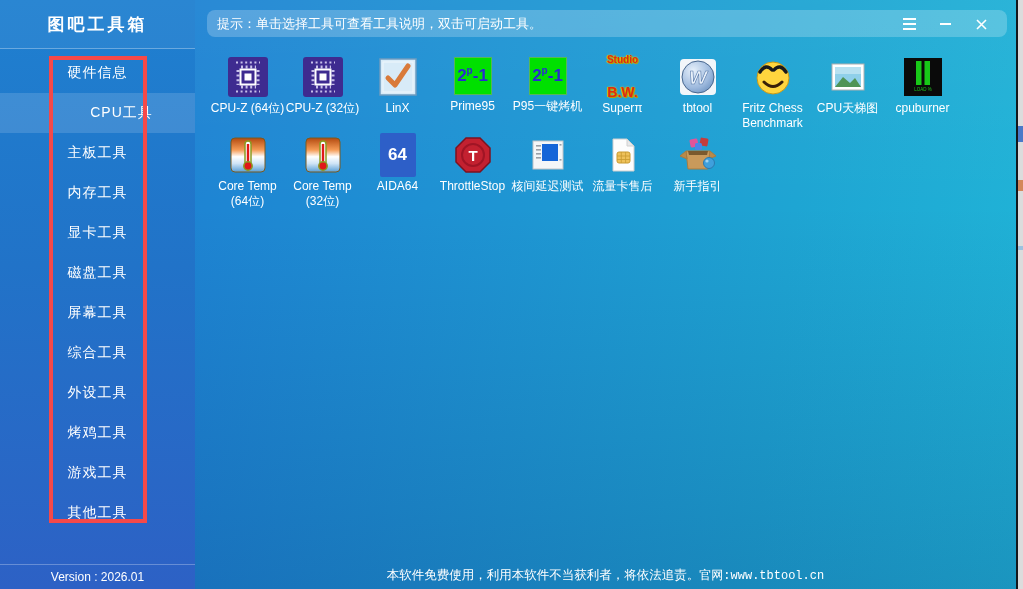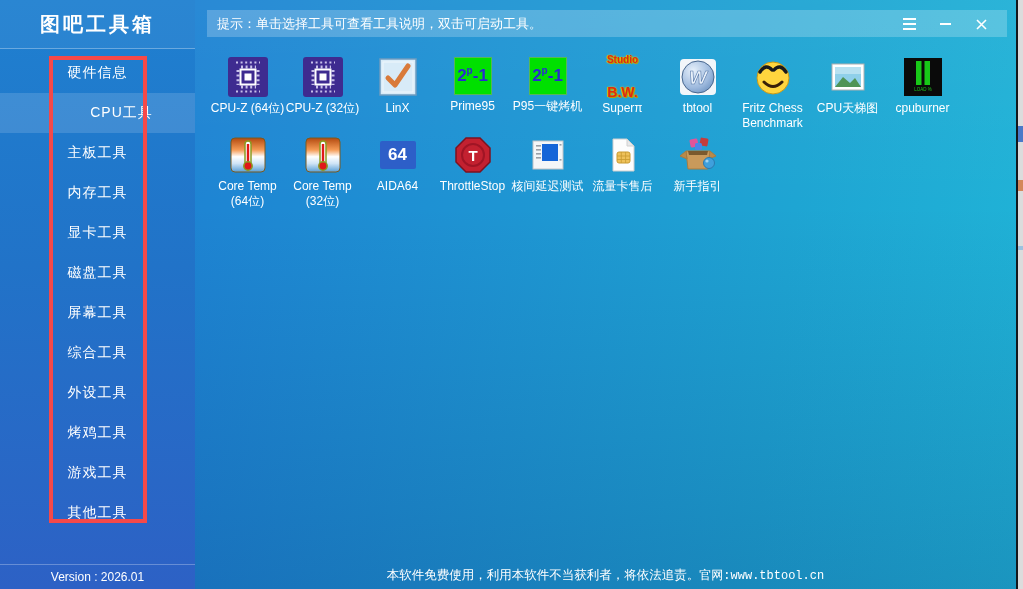--- a/index.html
+++ b/index.html
@@ -11,38 +11,38 @@
   .frag{position:absolute;left:0;width:100%;}
   .frag-blue{top:126px;height:16px;background:#4a79c8;}
   .frag-orange{top:180px;height:11px;background:#d4875a;}
   .frag-line{top:246px;height:4px;background:#9cc2e0;}
   
   .app{position:absolute;left:0;top:0;width:1016px;height:589px;}
   
   .sidebar{position:absolute;left:0;top:0;width:195px;height:589px;
     background:linear-gradient(180deg,#1f80d0 0%,#2173c8 45%,#2d61c5 100%);}
   .side-header{height:48px;display:flex;align-items:center;justify-content:center;
-    color:#fff;font-size:20px;font-weight:700;letter-spacing:3px;
+    color:#fff;font-size:17px;font-weight:700;letter-spacing:3px;
     background:rgba(255,255,255,0.05);border-bottom:1px solid rgba(255,255,255,0.30);}
   .side-nav{padding-top:4px;}
   .nav-item{height:40px;display:flex;align-items:center;justify-content:center;
     color:#fff;font-size:14px;letter-spacing:1px;cursor:pointer;}
   .nav-item.selected{background:rgba(255,255,255,0.14);padding-left:48px;}
   .side-footer{position:absolute;bottom:0;left:0;width:100%;height:24px;
     border-top:1px solid rgba(255,255,255,0.28);display:flex;align-items:center;
     justify-content:center;color:#fff;font-size:12px;margin-top:6px;}
   .annotation{position:absolute;left:49px;top:56px;width:90px;height:459px;
     border:4px solid #f54949;pointer-events:none;z-index:6;}
   
   .main{position:absolute;left:195px;top:0;width:821px;height:589px;
     background:linear-gradient(180deg,rgba(255,255,255,0.05) 0%,rgba(255,255,255,0) 35%,rgba(5,25,95,0.20) 100%),
                linear-gradient(97deg,#1e83d3 0%,#1ea5d3 70%,#20b4d7 100%);}
   .tip-bar{position:absolute;left:12px;top:10px;width:800px;height:27px;
     background:rgba(255,255,255,0.22);display:flex;align-items:center;
-    padding-left:10px;box-sizing:border-box;color:#fff;font-size:13px;}
+    padding-left:10px;box-sizing:border-box;color:#fff;font-size:13px;border-radius:8px;}
   .win-controls{position:absolute;top:12px;right:23px;display:flex;gap:12px;z-index:3;}
   .win-btn{width:24px;height:24px;display:flex;flex-direction:column;align-items:center;
     justify-content:center;cursor:pointer;color:#fff;}
   .hamb i{display:block;width:13px;height:2px;background:#fff;margin:1.5px 0;}
   .minline{width:11px;height:2px;background:#fff;}
   
   .tools{position:absolute;left:15px;top:57px;width:795px;}
   .tool-row{display:flex;align-items:flex-start;min-height:78px;}
   .tool{width:75px;display:flex;flex-direction:column;align-items:center;cursor:pointer;}
   .ticon{width:40px;height:40px;margin-bottom:4px;display:flex;align-items:center;
@@ -51,21 +51,21 @@
   
   .prime{width:38px;height:38px;background:#00e000;border:1px solid #56b856;
     box-sizing:border-box;display:flex;align-items:center;justify-content:center;
     color:#2a2ad0;font-weight:700;}
   .pbase{font-size:17px;} .psup{font-size:10px;position:relative;top:-6px;}
   .superpi{flex-direction:column;line-height:1.1;gap:20px;}
   .sline1{font-size:10px;font-weight:800;color:#e02812;
     text-shadow:1px 1px 0 #b8a000,-1px 0 0 #d8c000,0 0 2px #ffe000;}
   .sline2{font-size:14px;font-weight:800;color:#e02812;
     text-shadow:1px 1px 0 #b8a000,-1px 0 0 #d8c000,0 0 2px #ffe000;}
-  .aida{width:36px;height:28px;background:#2d5fc8;border-radius:2px;display:flex;
+  .aida{width:36px;height:44px;background:#2d5fc8;border-radius:2px;display:flex;
     align-items:center;justify-content:center;color:#fff;font-weight:700;font-size:17px;}
   
   .main-footer{position:absolute;bottom:5px;left:0;width:100%;text-align:center;
     color:#fff;font-size:12.5px;}
   .site{font-family:"Liberation Mono","DejaVu Sans Mono",monospace;font-size:12px;}
 </style>
 </head>
 <body>
 
 <div class="stage">

